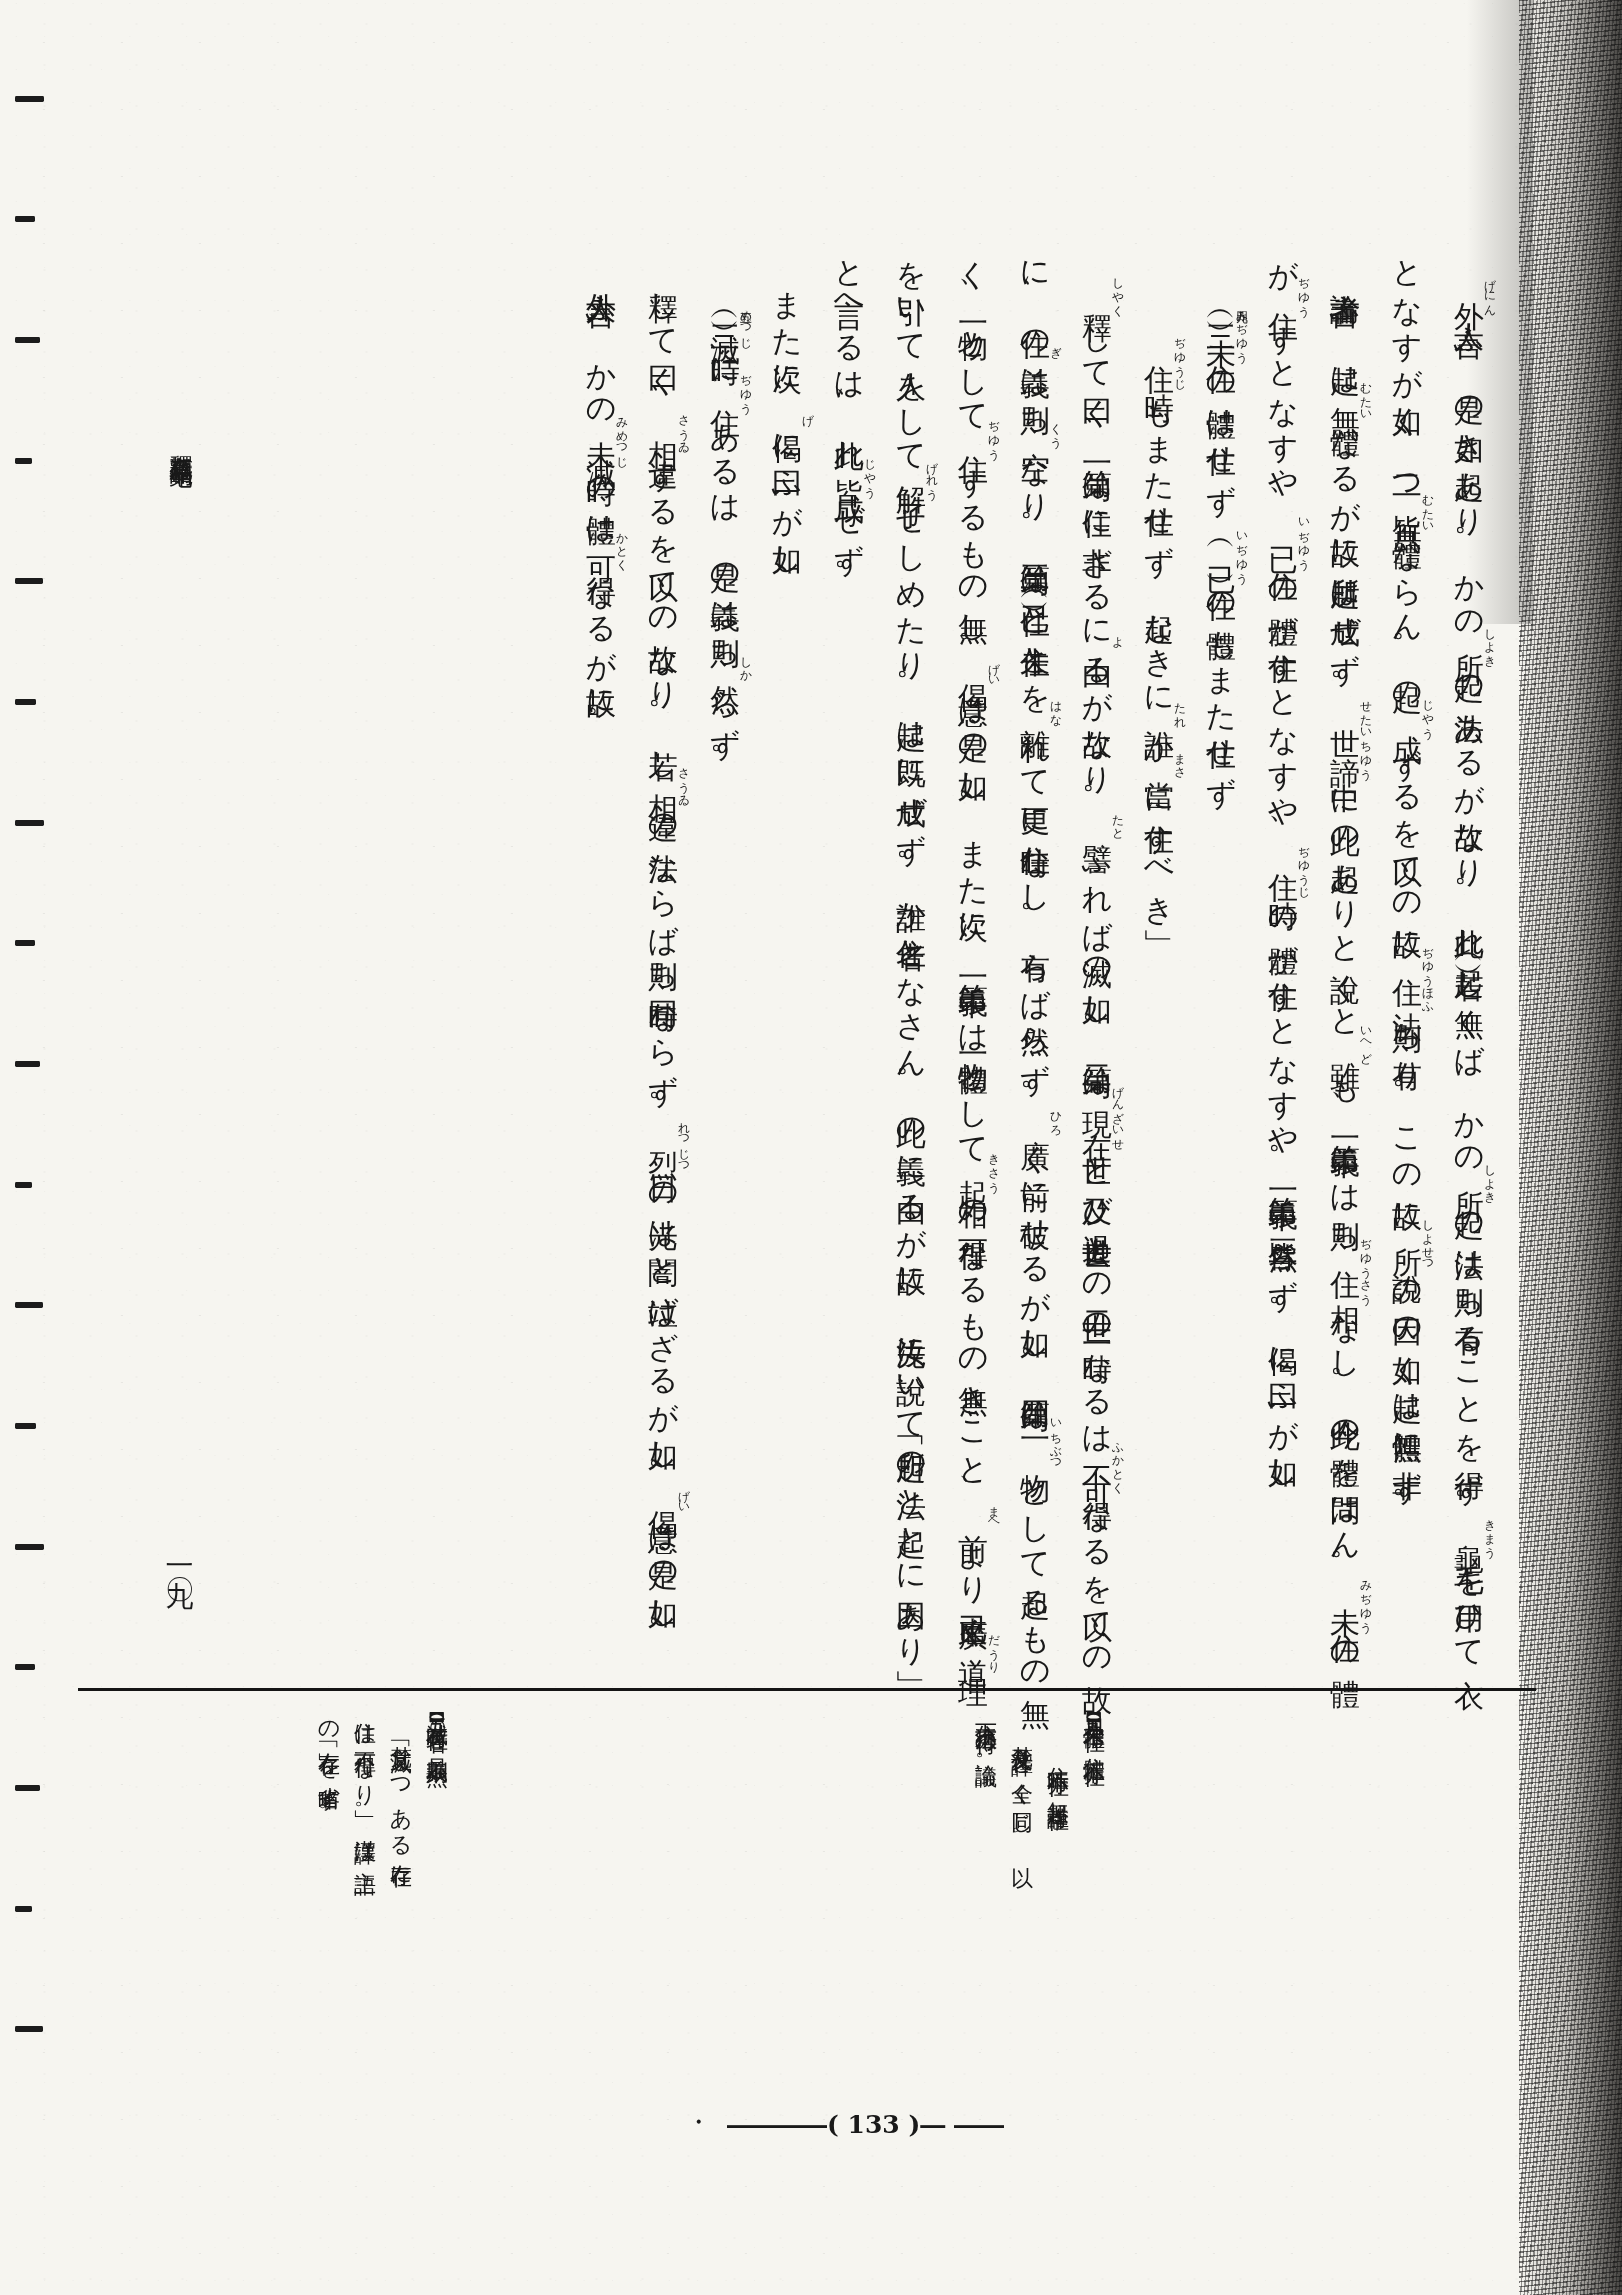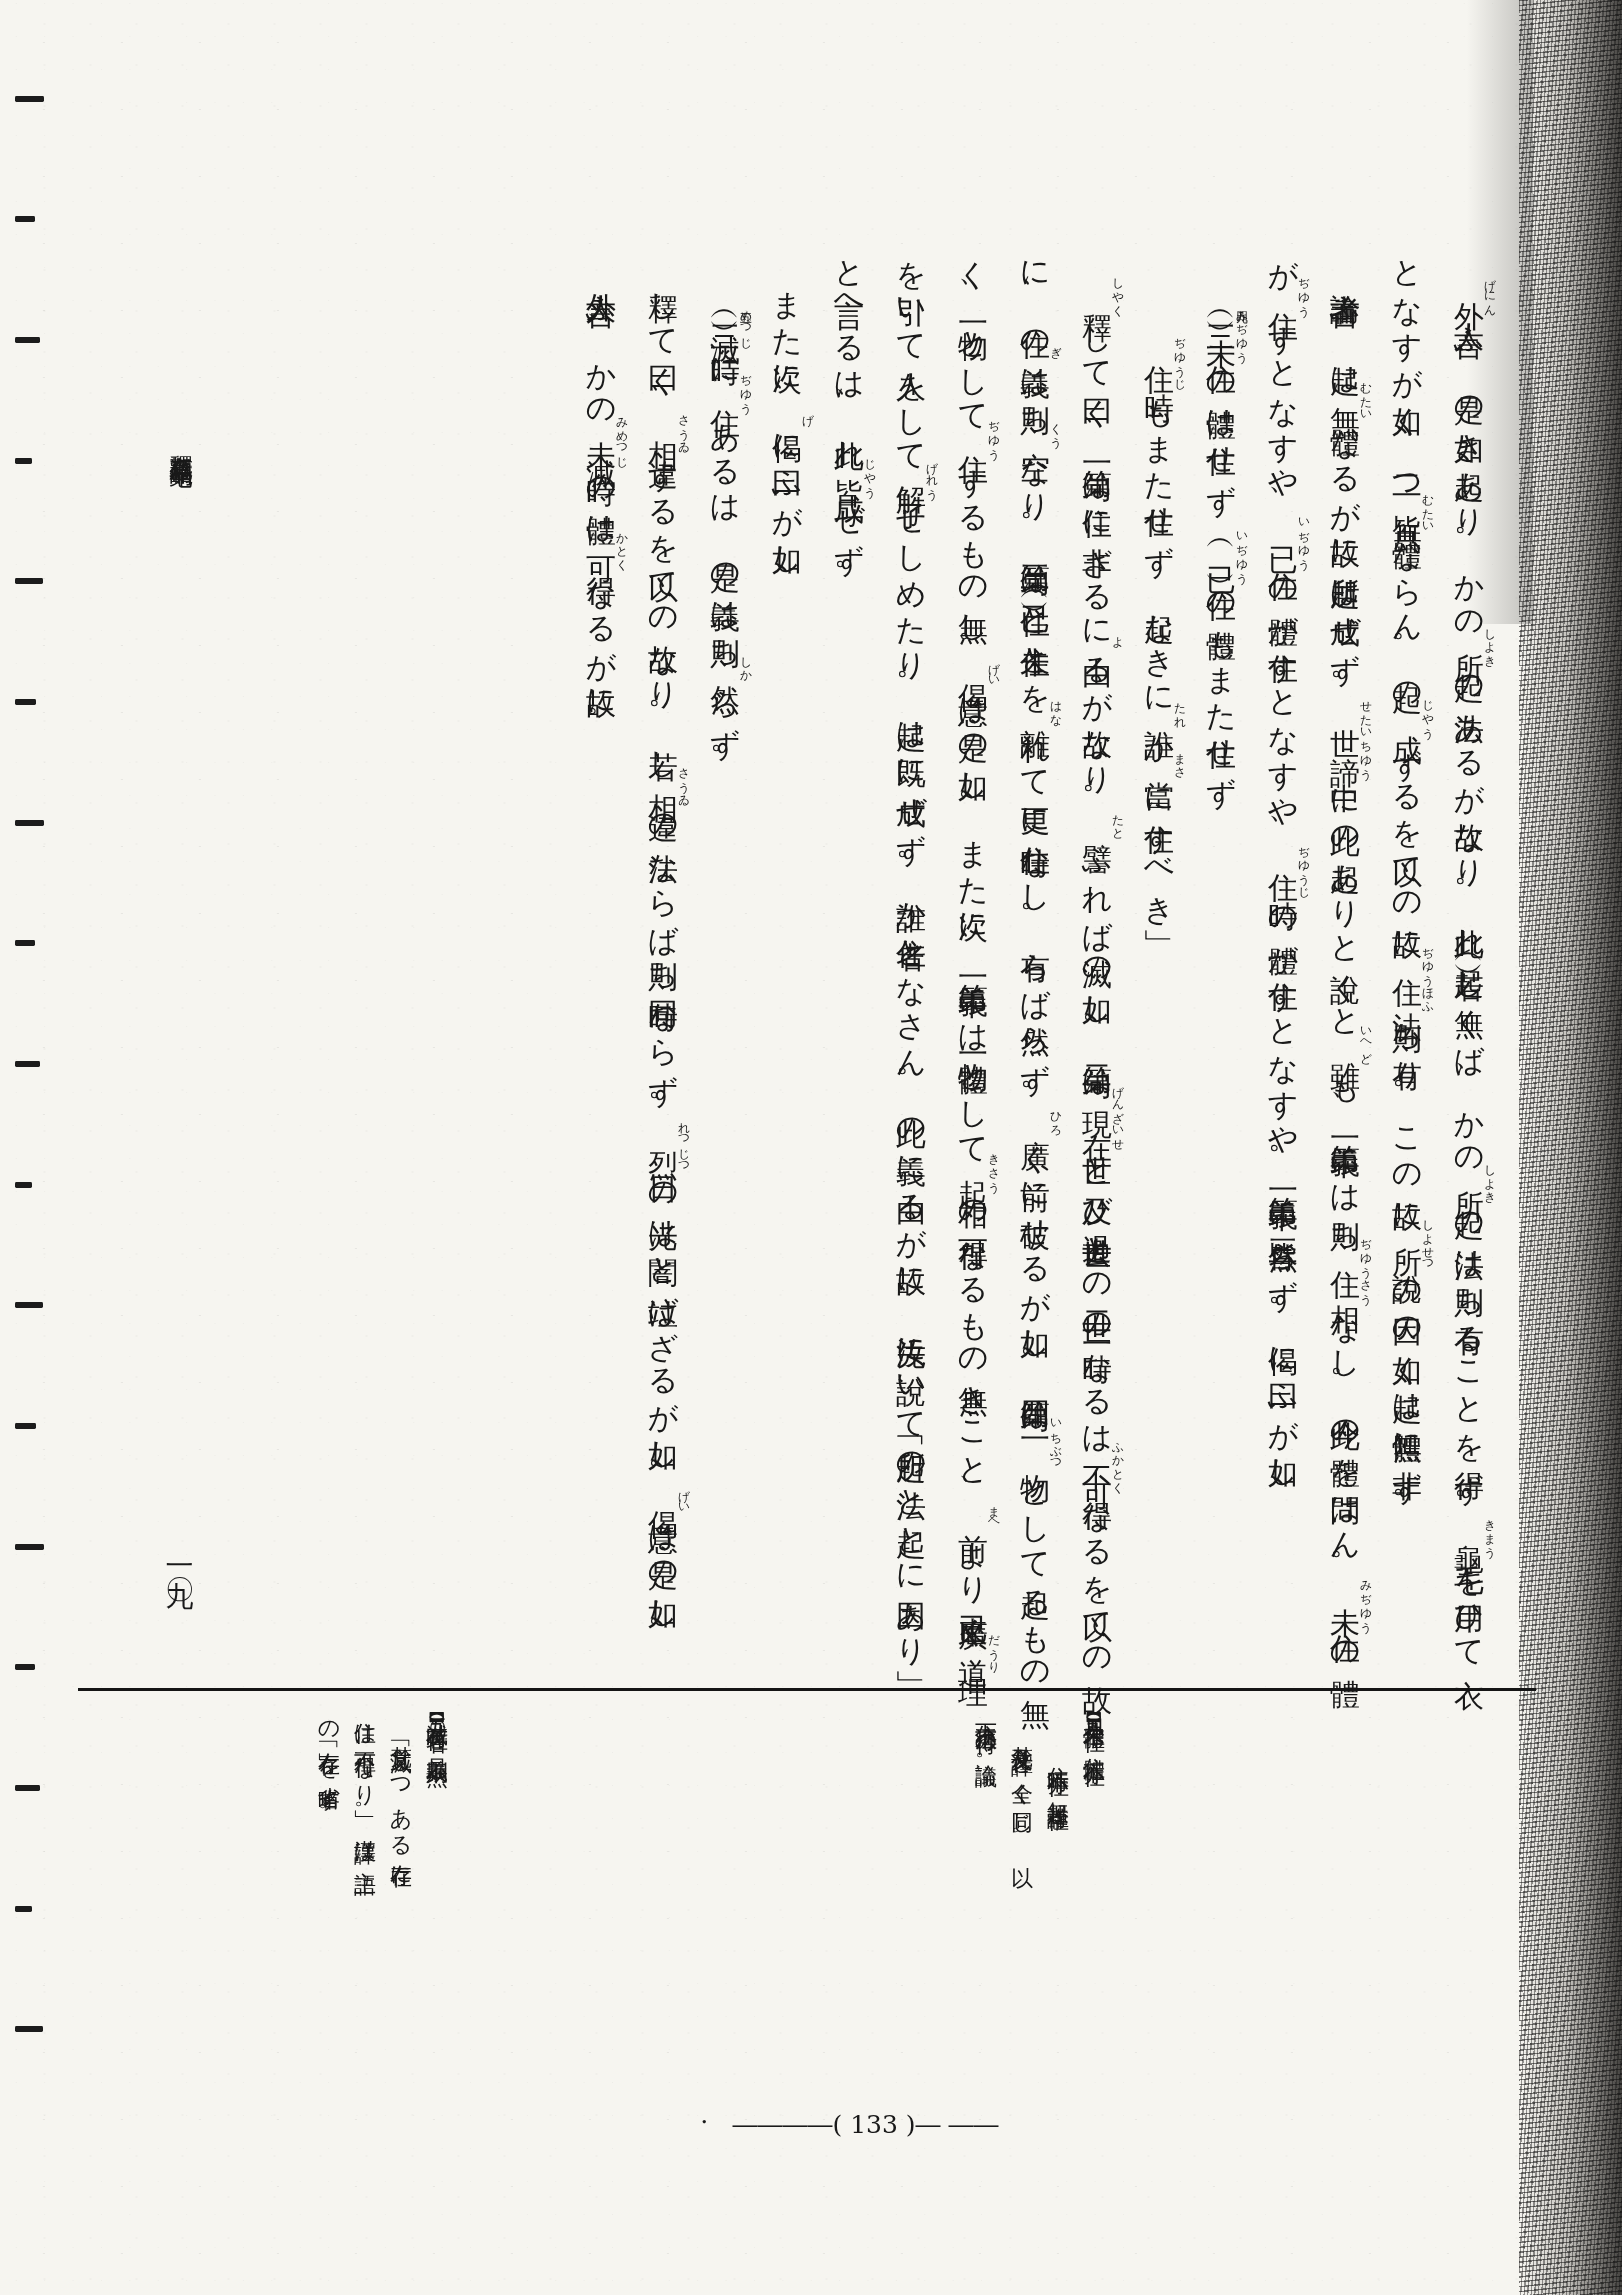--- a/index.html
+++ b/index.html
@@ -60,21 +60,21 @@
   }
   .footnote p{ margin:0; }
   .footnote p.i1{ text-indent:1em; }
   .footnote p.i2{ text-indent:2em; }
   .fn-right{ left:965px; }
   .fn-left{ left:308px; }
   .fn-marker{ font-size:0.74em; font-weight:bold; letter-spacing:0; }
 
   .footer{
     position:absolute; top:2110px; left:652px; width:388px;
-    font-size:25px; text-align:center; white-space:nowrap;
+    font-size:25px; text-align:center; white-space:nowrap;font-weight:bold;
   }
   .footer .dot{ position:relative; top:-4.2px; margin-right:18px; font-size:21px; }
 </style>
 </head>
 <body>
 
 <div class="page">
 
   <div class="scan-band"></div>
   <div class="scan-band-soft"></div>

